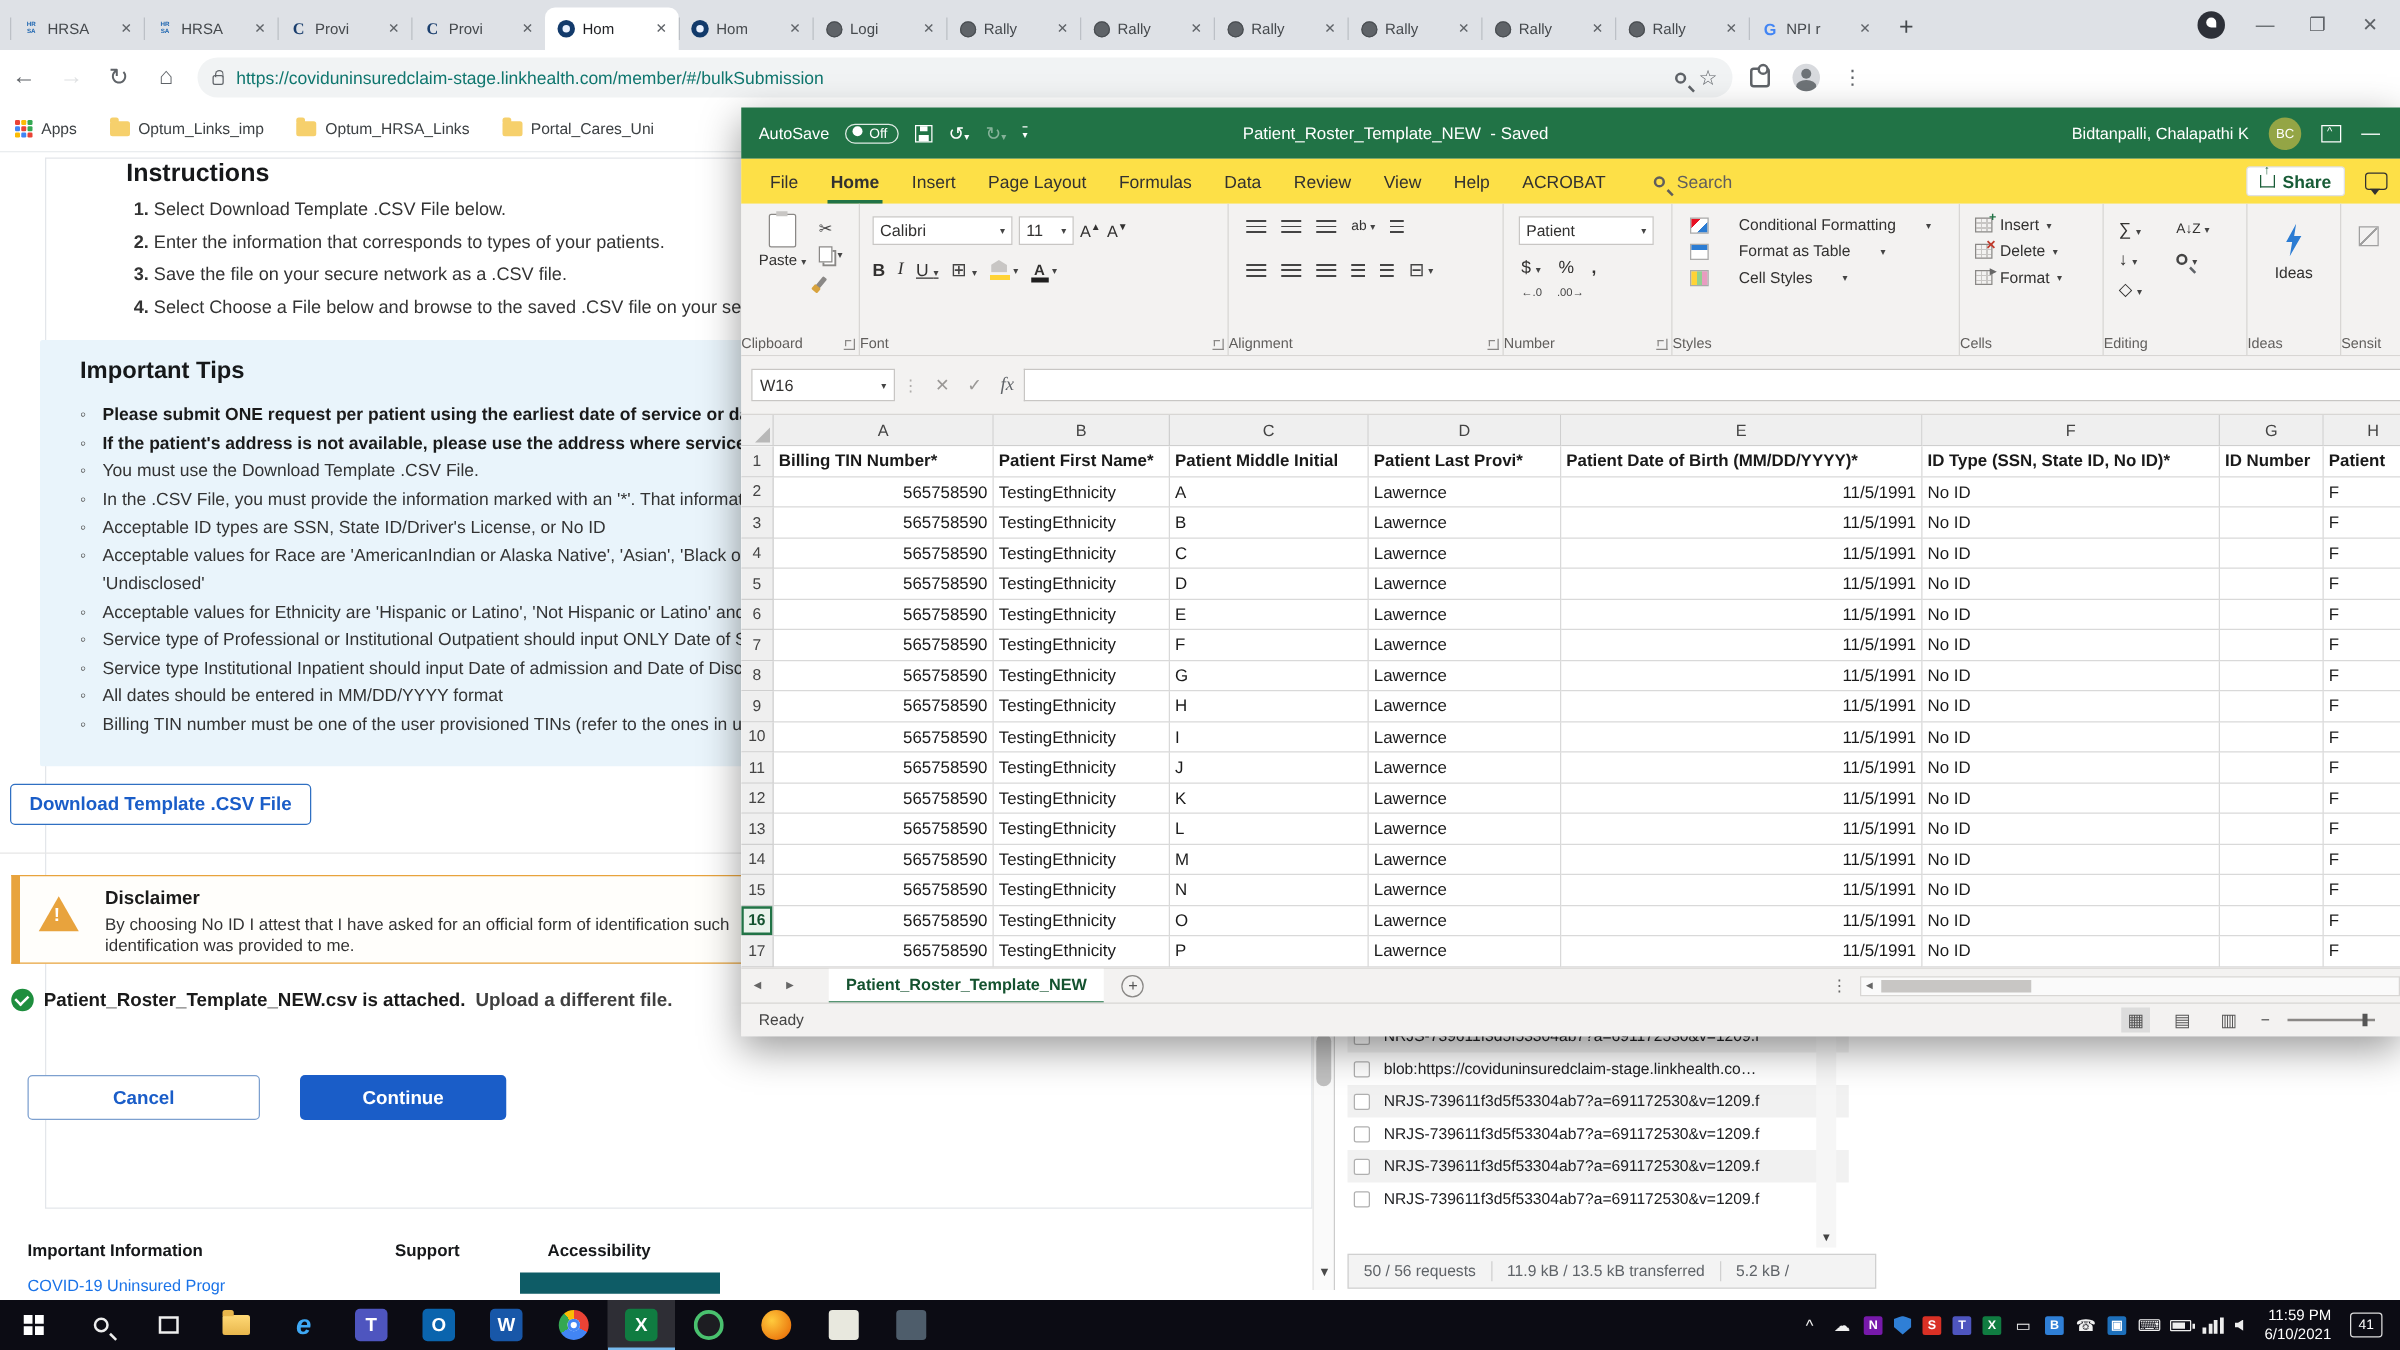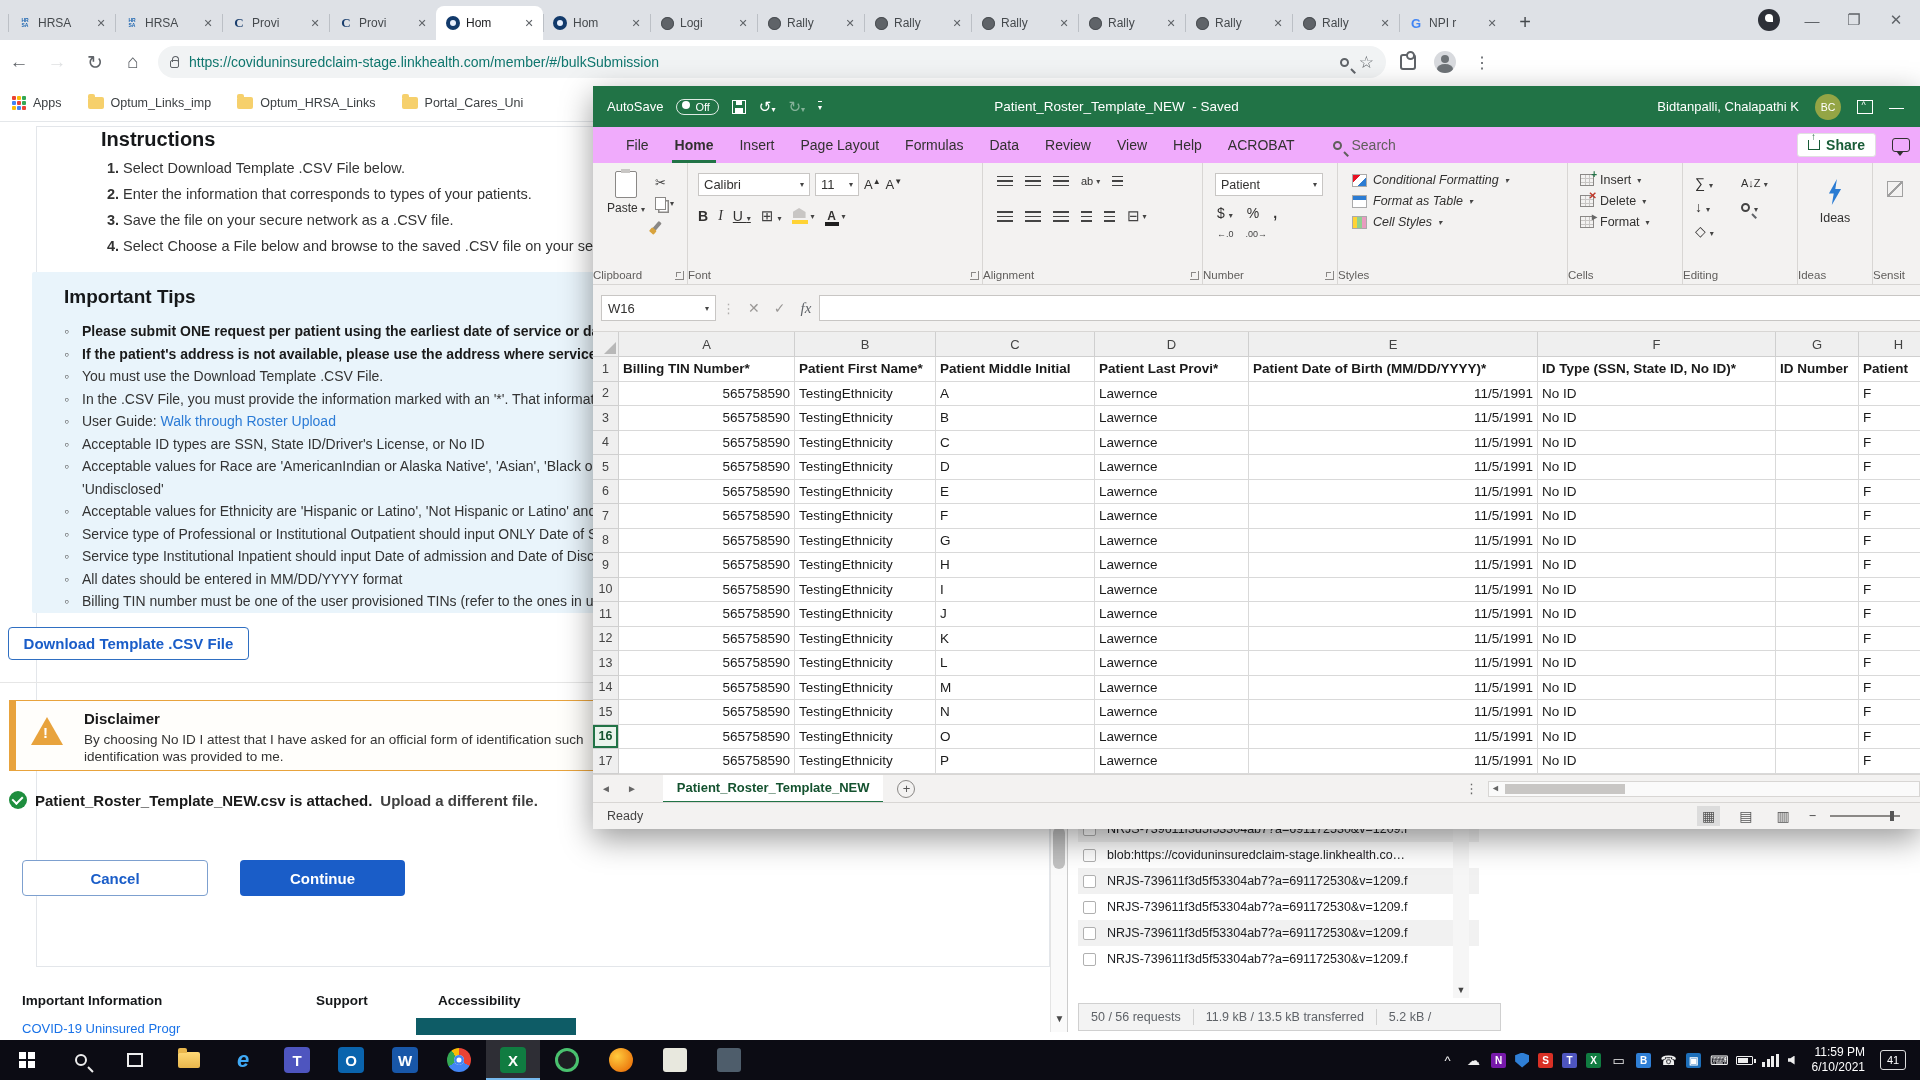--- a/index.html
+++ b/index.html
@@ -120,21 +120,21 @@
   .savedisk:after{content:"";position:absolute;left:2px;bottom:0;width:8px;height:5px;background:#fff;}
   .qat .u{font-size:15px;}
   .dim{opacity:.45;}
   .mini-caret{font-size:8px;}
   #xl-title{position:absolute;left:0;right:280px;text-align:center;white-space:nowrap;font-size:13.5px;}
   #xl-tb-right{position:absolute;right:16px;top:0;height:41px;display:flex;align-items:center;gap:16px;}
   #bc-avatar{width:26px;height:26px;border-radius:50%;background:#94a545;color:#fff;font-size:10.5px;display:flex;align-items:center;justify-content:center;}
   .ribdisp{width:16px;height:14px;border:1.5px solid #fff;position:relative;}
   .ribdisp:after{content:"^";position:absolute;left:3.5px;top:-1px;font-size:9px;}
   
-  #xl-ribtabs{position:absolute;left:0;top:41px;width:100%;height:36px;background:#f0abfc;display:flex;align-items:center;padding-left:20px;font-size:14px;}
+  #xl-ribtabs{position:absolute;left:0;top:41px;width:100%;height:36px;background:#fde047;display:flex;align-items:center;padding-left:10px;font-size:14px;}
   .rtab{padding:0 13px;height:36px;display:flex;align-items:center;color:#323130;position:relative;flex:none;}
   .rtab.active{font-weight:bold;}
   .rtab.active:after{content:"";position:absolute;left:10px;right:10px;bottom:0;height:3px;background:#217346;}
   #rib-search{display:flex;align-items:center;gap:9px;margin-left:26px;color:#605e5c;}
   #rib-search .lens{border-color:#605e5c;}
   #rib-search .lens:after{background:#605e5c;}
   #ribtabs-right{position:absolute;right:10px;top:0;height:36px;display:flex;align-items:center;gap:16px;}
   #share-btn{display:flex;align-items:center;gap:6px;color:#185c37;font-weight:bold;font-size:14px;border:1px solid #e0e0e0;border-radius:3px;padding:3px 10px;background:#fff;}
   .share-ico{width:12px;height:10px;border:1.5px solid #185c37;border-top:none;position:relative;}
   .share-ico:after{content:"↑";position:absolute;left:2px;top:-9px;font-size:10px;font-weight:bold;}
@@ -170,21 +170,21 @@
   .fontcol{width:14px;position:relative;font-weight:bold;font-size:12px;text-align:center;}
   .fontcol .b{position:absolute;left:0;bottom:-3px;width:14px;height:4px;background:#1f1f1f;}
   
   .bars{width:16px;height:11px;background:repeating-linear-gradient(to bottom,#444 0 1.5px,transparent 1.5px 4.5px);}
   .bars.short{width:11px;}
   .alrow{position:absolute;display:flex;gap:12px;align-items:center;}
   
   .numrow{position:absolute;display:flex;gap:12px;align-items:center;font-size:14px;color:#323130;}
   .tinytxt{font-size:9px;color:#444;}
   
-  .stylebtn{display:flex;align-items:center;gap:6px;font-size:12.5px;color:#323130;margin-bottom:7px;font-style:italic;}
+  .stylebtn{display:flex;align-items:center;gap:24px;font-size:12.5px;color:#323130;margin-bottom:7px;}
   .st-ico{width:15px;height:13px;border:1px solid #aaa;flex:none;}
   .st-cf{background:linear-gradient(135deg,#e81123 0 33%,#fff 33% 66%,#2b7cd3 66%);}
   .st-ft{background:linear-gradient(to bottom,#2b7cd3 0 4px,#fff 4px);}
   .st-cs{background:linear-gradient(to right,#ffd335 0 33%,#8fd18f 33% 66%,#e89cc0 66%);}
   
   .cellbtn{display:flex;align-items:center;gap:6px;font-size:12.5px;color:#323130;margin-bottom:7px;}
   .cl-ico{width:14px;height:12px;border:1px solid #8a8886;background:
      repeating-linear-gradient(to right,transparent 0 3.5px,#c8c6c4 3.5px 4.5px),
      repeating-linear-gradient(to bottom,transparent 0 3px,#c8c6c4 3px 4px);position:relative;font-weight:bold;}
   .cl-ico i{position:absolute;right:-4px;top:-6px;font-style:normal;font-size:10px;}
@@ -438,21 +438,20 @@
           <div class="it"><b>4.</b><span>Select Choose a File below and browse to the saved .CSV file on your secure network and</span></div>
         </div>
 
       <div id="tips-box">
         <div id="tips-title">Important Tips</div>
         <div id="tips-list">
             <div class="tip bold"><span>Please submit ONE request per patient using the earliest date of service or date o</span></div>
             <div class="tip bold"><span>If the patient's address is not available, please use the address where services we</span></div>
             <div class="tip"><span>You must use the Download Template .CSV File.</span></div>
             <div class="tip"><span>In the .CSV File, you must provide the information marked with an '*'. That information is</span></div>
-            <div class="tip"><span>User Guide: </span><span class="tiplink">Walk through Roster Upload</span></div>
             <div class="tip"><span>Acceptable ID types are SSN, State ID/Driver's License, or No ID</span></div>
             <div class="tip"><span>Acceptable values for Race are 'AmericanIndian or Alaska Native', 'Asian', 'Black or Afri</span><span class="l2">'Undisclosed'</span></div>
             <div class="tip"><span>Acceptable values for Ethnicity are 'Hispanic or Latino', 'Not Hispanic or Latino' and 'Und</span></div>
             <div class="tip"><span>Service type of Professional or Institutional Outpatient should input ONLY Date of Servic</span></div>
             <div class="tip"><span>Service type Institutional Inpatient should input Date of admission and Date of Discharg</span></div>
             <div class="tip"><span>All dates should be entered in MM/DD/YYYY format</span></div>
             <div class="tip"><span>Billing TIN number must be one of the user provisioned TINs (refer to the ones in upper</span></div>
           </div>
       </div>
 

